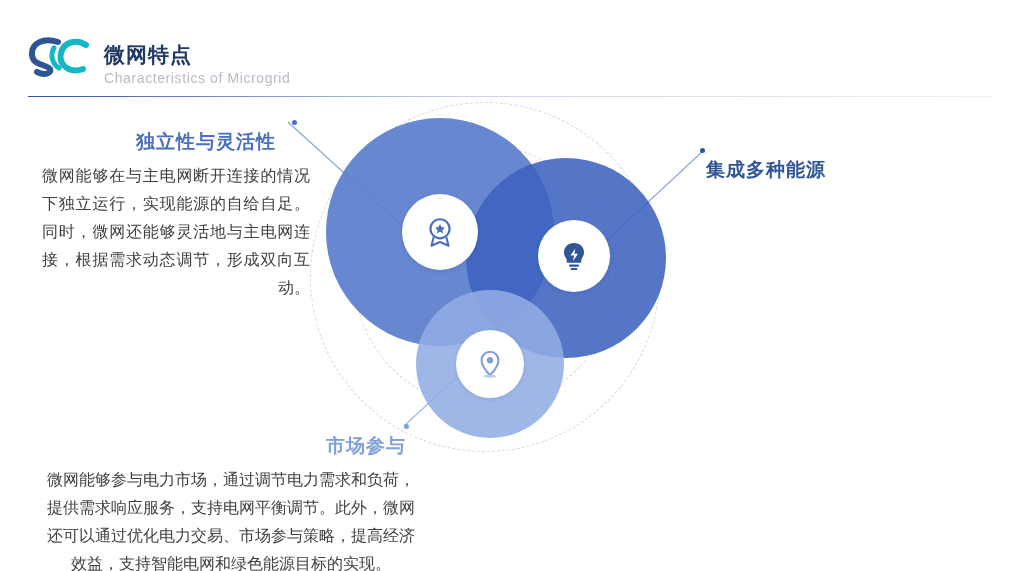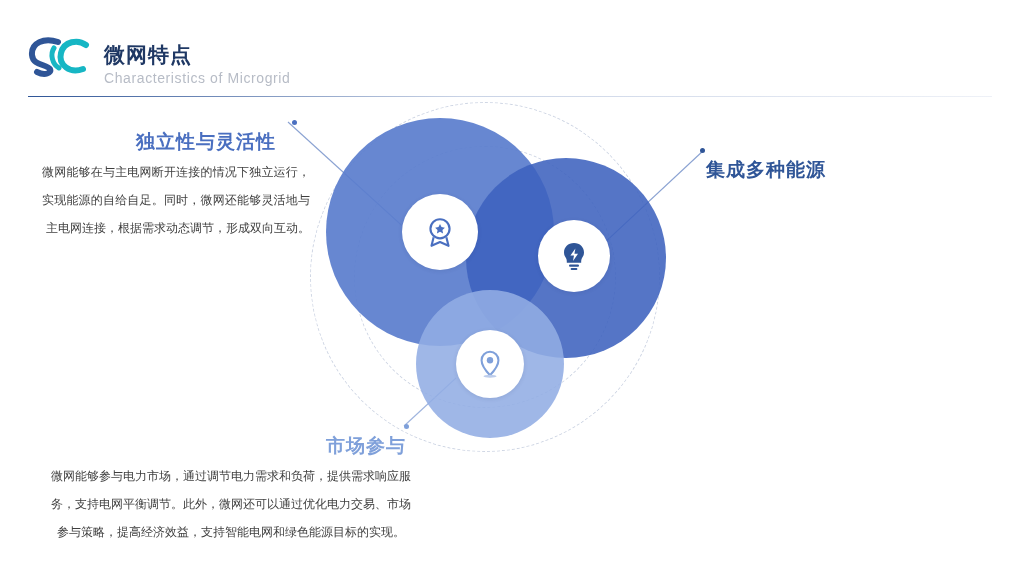--- a/index.html
+++ b/index.html
@@ -144,21 +144,21 @@
   
   .callout-heading {
     position: absolute;
     font-size: 19px;
     font-weight: bold;
     letter-spacing: 1px;
     white-space: nowrap;
   }
   .callout-body {
     position: absolute;
-    font-size: 12px;
+    font-size: 16px;
     line-height: 28px;
     color: #3f3f3f;
   }
 
   .head-independence {
     left: 136px;
     top: 28px;
     color: #4a6fc0;
   }
   .body-independence {

